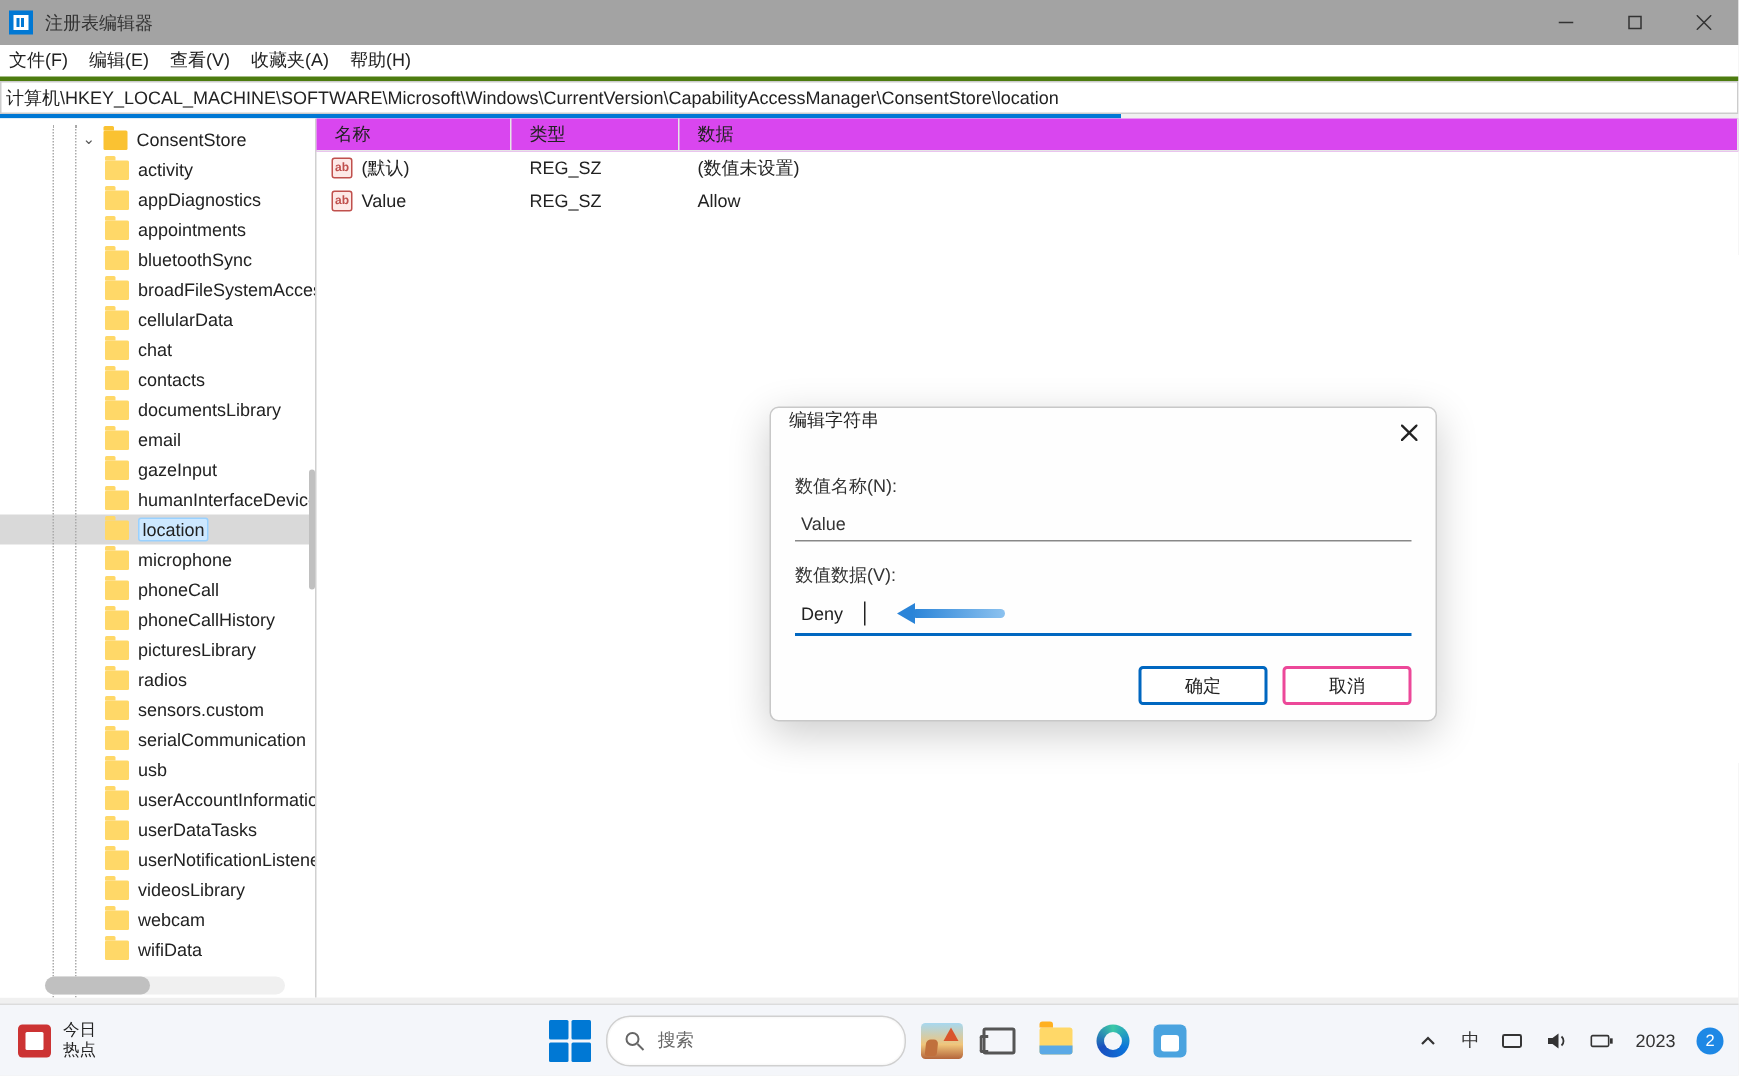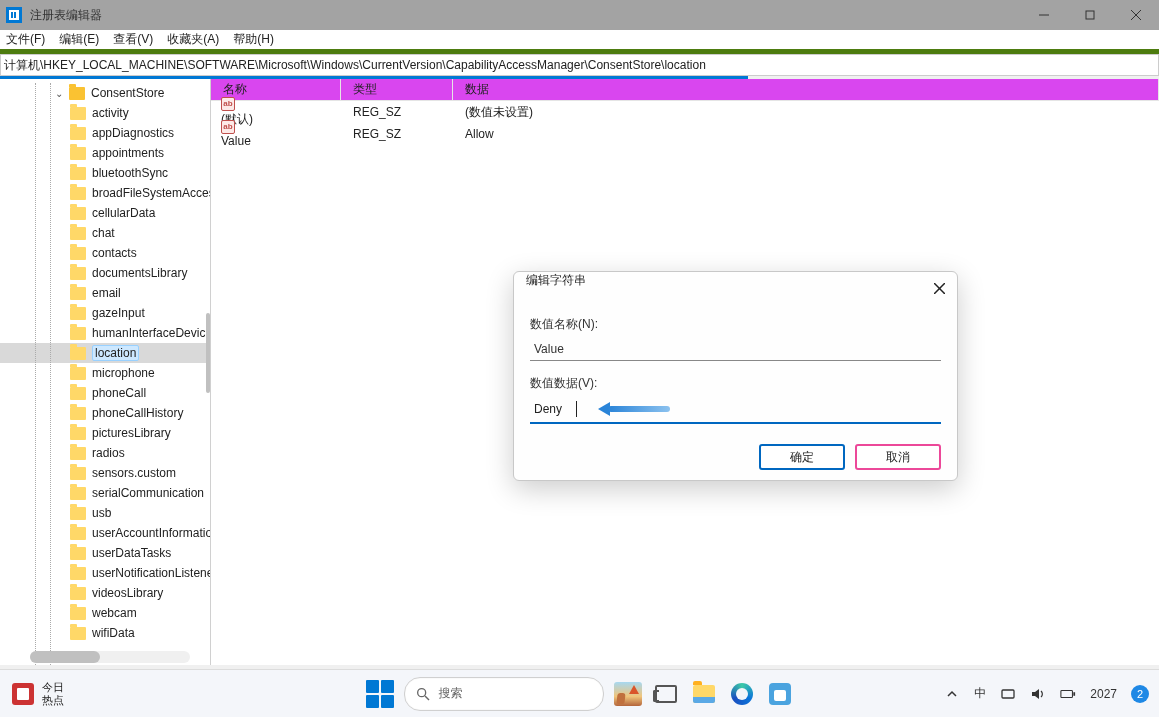--- a/index.html
+++ b/index.html
@@ -9,21 +9,21 @@
   .titlebar { height: 30px; background: #a3a3a3; display: flex; align-items: center; padding-left: 6px; position: relative; }
   .titlebar-icon { width: 16px; height: 16px; background: #0078d4; margin-right: 8px; position: relative; }
   .titlebar-icon::before { content:""; position:absolute; inset:3px; background:#fff; }
   .titlebar-icon::after { content:""; position:absolute; left:5px; top:5px; width:2px; height:6px; background:#0078d4; box-shadow:3px 0 #0078d4; }
   .titlebar-text { font-size: 12px; color: #333; }
   .win-controls { position: absolute; right: 0; top: 0; display: flex; height: 30px; }
   .win-btn { width: 46px; height: 30px; display: flex; align-items: center; justify-content: center; color: #555; }
   .win-btn svg { width: 10px; height: 10px; }
 
   
-  .menubar { height: 24px; background: #fff; display: flex; align-items: center; padding-left: 6px; gap: 14px; border-bottom: 5px solid #4d7c0f; }
+  .menubar { height: 24px; background: #fff; display: flex; align-items: center; padding-left: 6px; gap: 14px; border-bottom: 3px solid #4d7c0f; }
   .menubar span { font-size: 12px; color: #222; }
 
   
   .addressbar { height: 22px; background: #fff; border: 1px solid #ccc; margin: 0; display: flex; align-items: center; padding: 0 3px; font-size: 12px; color: #222; }
   .addr-underline { height: 3px; background: linear-gradient(to right, #0078d4 64.5%, transparent 64.5%); }
 
   
   .main { display: flex; height: 586px; background: #fff; }
 
   
@@ -45,21 +45,21 @@
   .tree-vscroll { position:absolute; right:0; top:40%; width:4px; height:80px; background:#c0c0c0; border-radius:2px; }
 
   
   .list-panel { flex: 1; position: relative; }
   .list-header { height: 22px; display: flex; align-items: center; border-bottom: 1px solid #e5e5e5; background:#d946ef; }
   .list-header .col { padding-left: 12px; font-size: 12px; color: #222; border-right: 1px solid #e5e5e5; height:100%; display:flex; align-items:center; }
   .col-name { width: 130px; }
   .col-type { width: 112px; }
   .col-data { flex: 1; }
   .list-row { height: 22px; display: flex; align-items: center; font-size: 12px; color:#222; }
-  .list-row .cell { display:flex; align-items:flex-start;flex-direction:column; }
+  .list-row .cell { display:flex; align-items:center; }
   .cell-name { width: 130px; padding-left: 10px; }
   .cell-type { width: 112px; padding-left: 12px; }
   .cell-data { flex:1; padding-left: 12px; }
   .reg-icon { width:14px; height:14px; border:1px solid #c0504d; background:#fde9e7; border-radius:2px; margin-right:6px; position:relative; flex-shrink:0; display:flex; align-items:center; justify-content:center; }
   .reg-icon::after { content:"ab"; font-size:8px; color:#c0504d; font-weight:bold; line-height:1; }
 
   
   .dialog-shadow { position:absolute; left:302px; top:192px; width:445px; height:210px; background:#fefefe; border:1px solid #c8c8c8; border-radius:6px; box-shadow: 0 8px 28px rgba(0,0,0,.20); }
   .dlg-title { height:32px; display:flex; align-items:flex-start; padding:0 12px; font-size:12px; color:#222; position:relative; }
   .dlg-close { position:absolute; right:8px; top:6px; width:20px; height:20px; display:flex; align-items:center; justify-content:center; color:#333; }
@@ -387,16 +387,16 @@
           <polygon points="2,6 5,6 9,3 9,13 5,10 2,10" fill="#333"></polygon>
           <path d="M11 5 A4 4 0 0 1 11 11" fill="none" stroke="#333" stroke-width="1.2"></path>
         </svg>
       </div>
     <div class="tray-ico">
         <svg viewBox="0 0 18 12" width="18" height="12">
           <rect x="1" y="2" width="13" height="8" rx="1" fill="none" stroke="#333" stroke-width="1.2"></rect>
           <rect x="15" y="4" width="2" height="4" fill="#333"></rect>
         </svg>
       </div>
-    <span>2027</span>
+    <span>2023</span>
     <div class="badge">2</div>
   </div>
 </div>
 
 </body></html>

